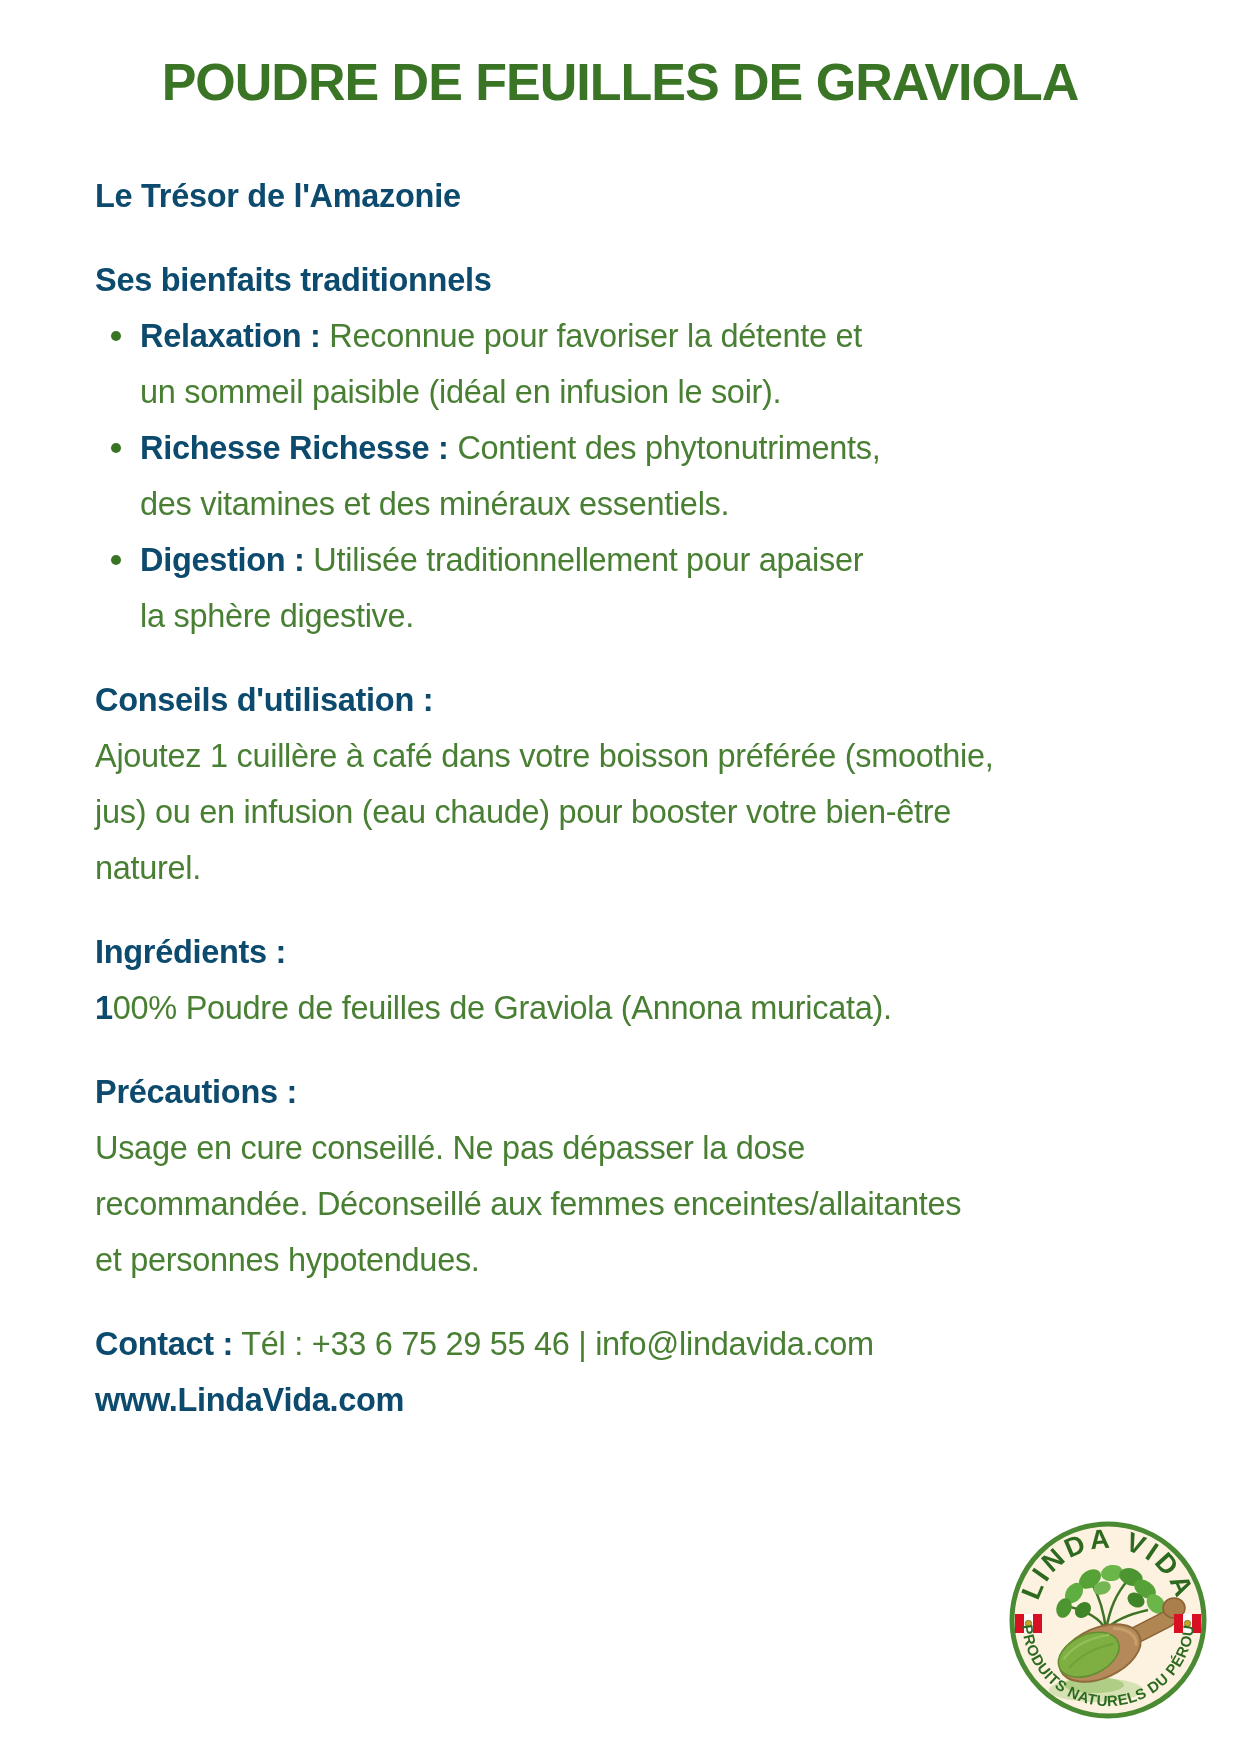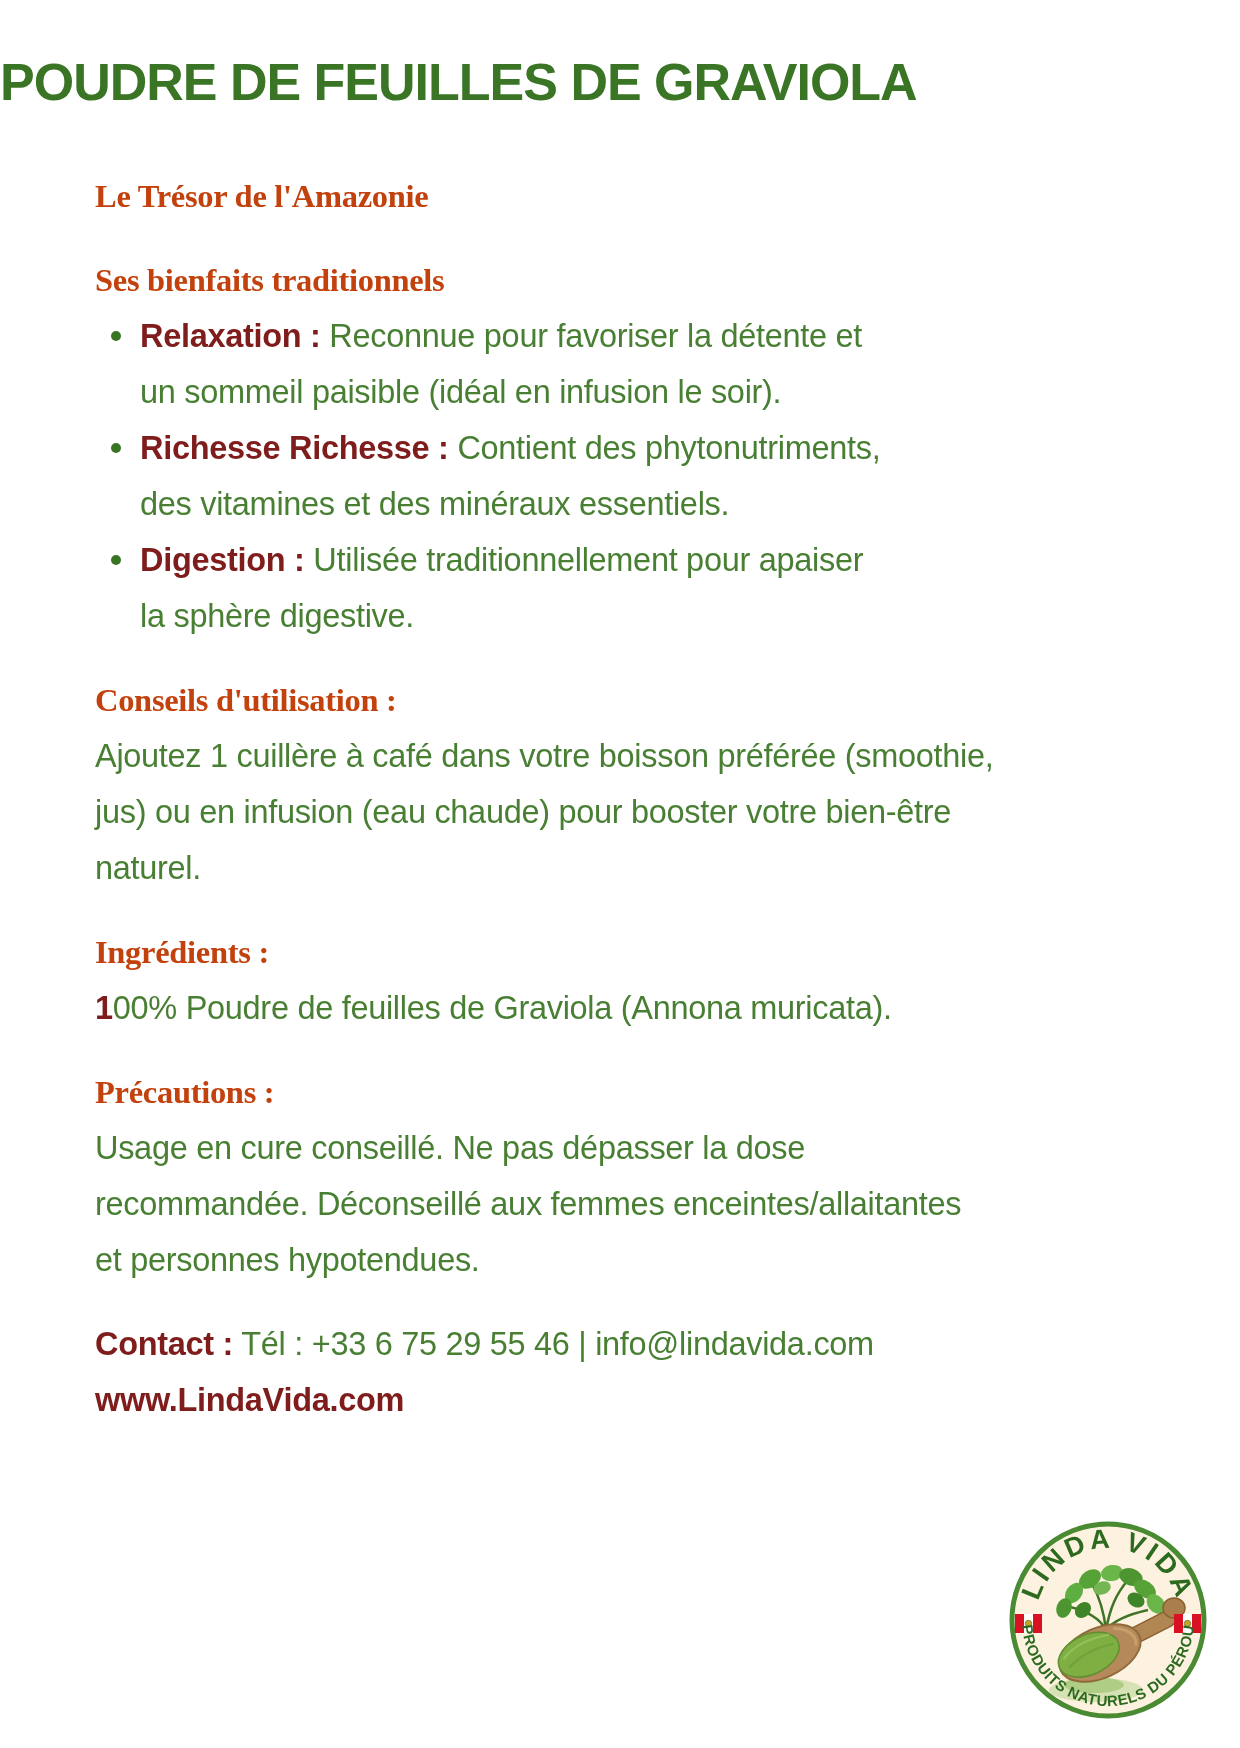--- a/index.html
+++ b/index.html
@@ -7,37 +7,37 @@
     position:relative;
     width:1240px; height:1748px;
     background:#ffffff;
     font-family:"Liberation Sans", sans-serif;
     overflow:hidden;
     box-sizing:border-box;
   }
   .title {
     padding-top:50px;
     margin:0 0 54px 0;
-    text-align:left;
+    text-align:center;
     font-size:52px;
     line-height:64px;
     font-weight:bold;
     letter-spacing:-1px;
     color:#3a7526;
   }
   .content {
     padding:0 60px 0 95px;
     font-size:32.5px;
     line-height:56px;
     letter-spacing:-0.3px;
     color:#487f33;
   }
   section { margin:0 0 28px 0; }
-  .h { font-weight:bold; color:#c2410c;font-family:Liberation Serif, serif; }
-  .b { font-weight:bold; color:#7f1d1d; }
+  .h { font-weight:bold; color:#0c4a6e; }
+  .b { font-weight:bold; color:#0c4a6e; }
   .pre { white-space:pre-line; }
   ul.bullets { list-style:none; margin:0; padding:0; }
   ul.bullets li {
     position:relative;
     padding-left:45px;
   }
   ul.bullets li::before {
     content:"";
     position:absolute;
     left:16px; top:23px;

